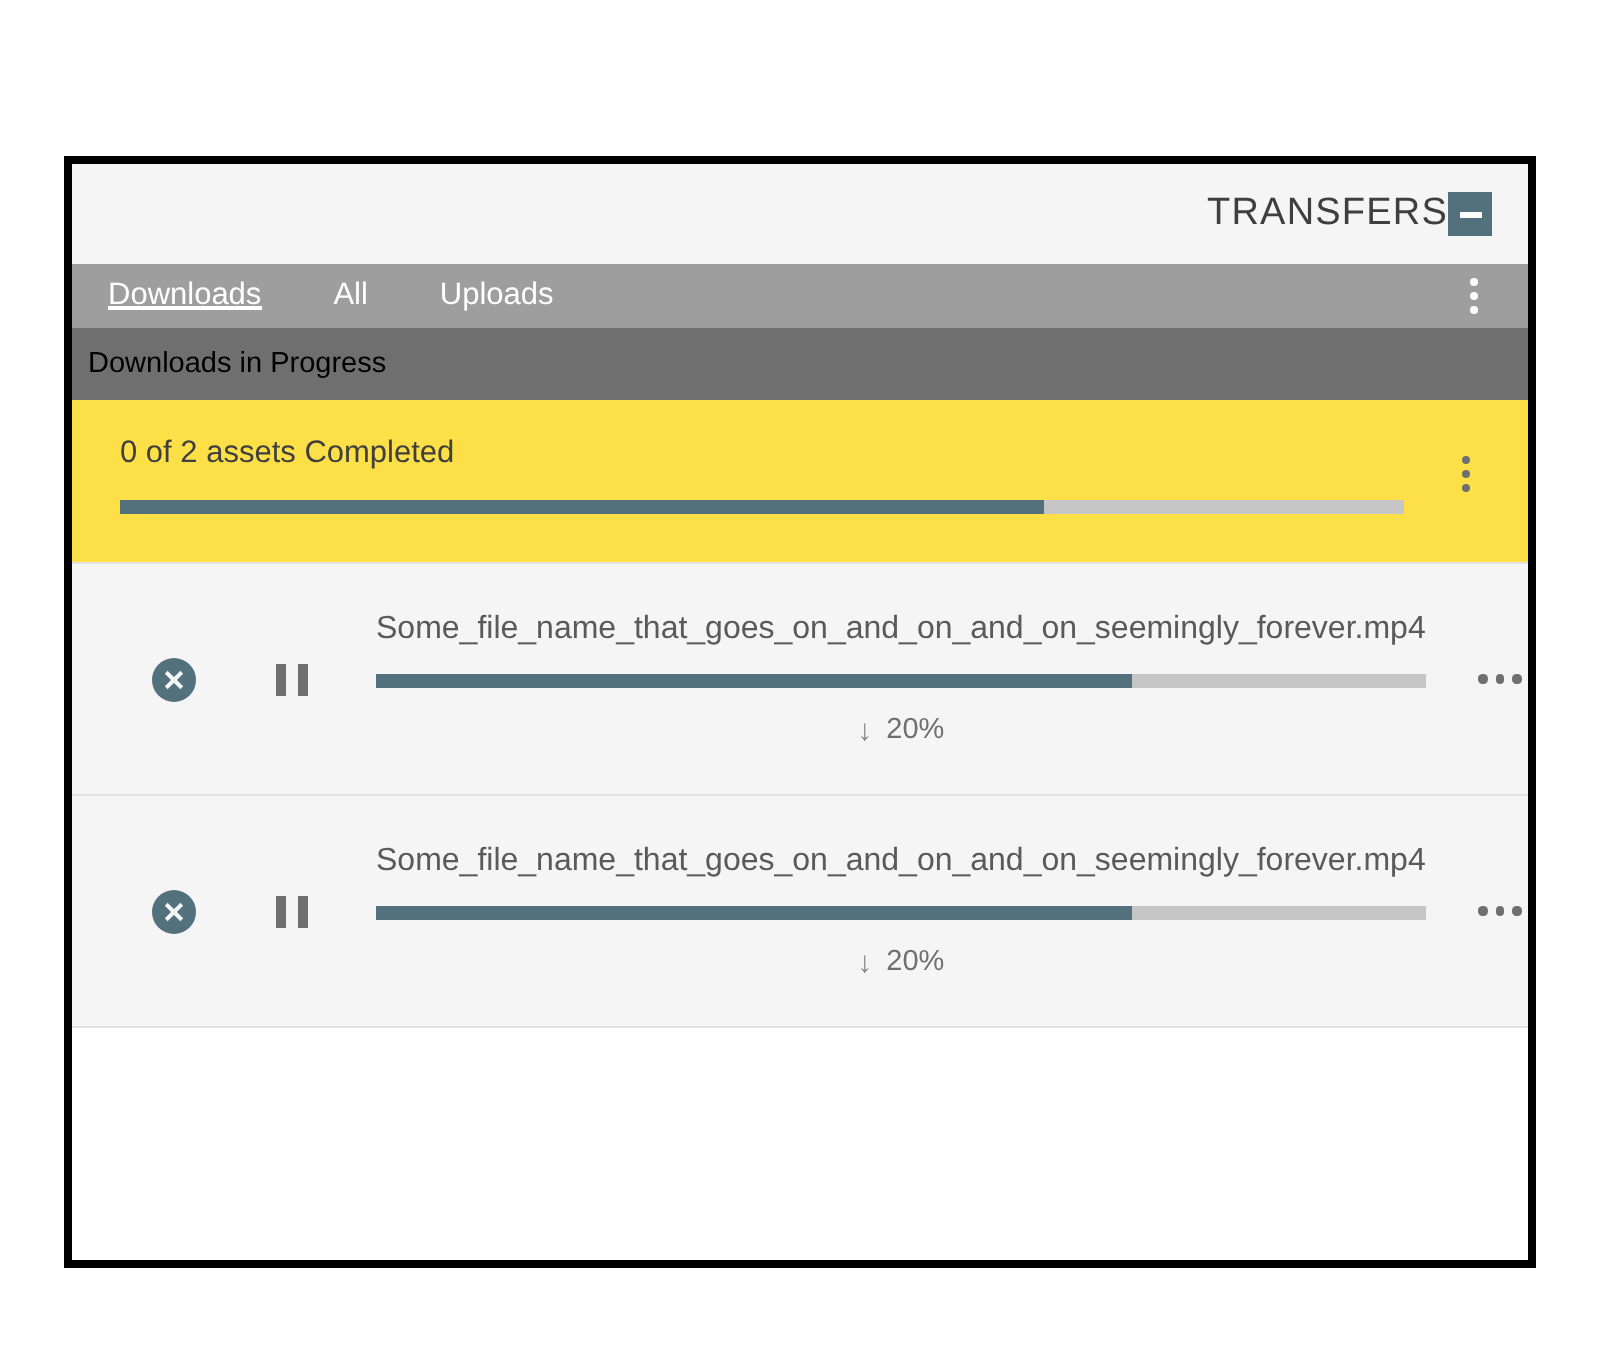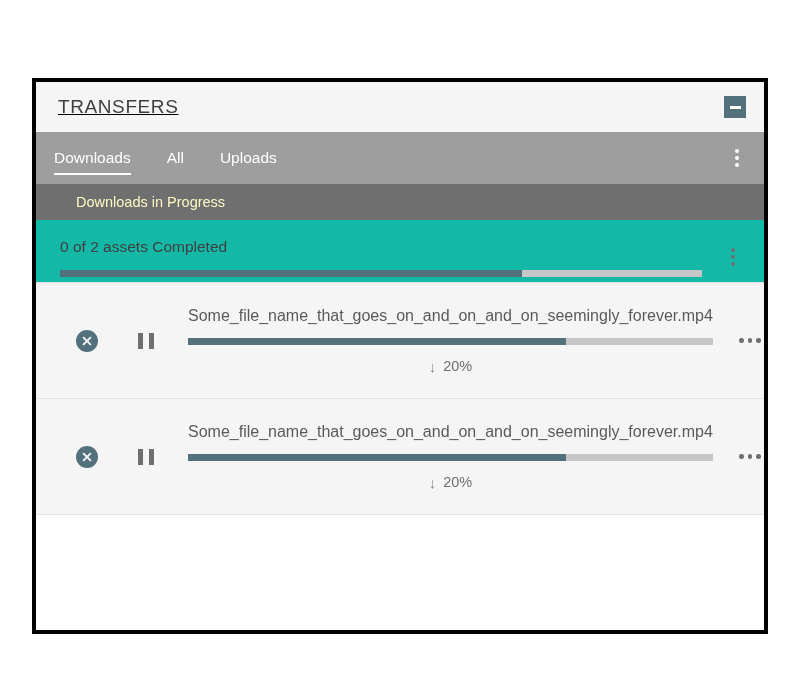--- a/index.html
+++ b/index.html
@@ -29,24 +29,23 @@
     box-sizing: border-box;
     overflow: hidden;
   }
 
   
   .titlebar {
     height: 50px;
     background: #f5f5f5;
     display: flex;
     align-items: center;
-    justify-content: space-between;
+    justify-content: flex-end;
     padding: 0 18px 0 22px;
     box-sizing: border-box;
-    text-decoration: underline;
   }
   .title-text {
     font-size: 19px;
     letter-spacing: 0.6px;
     color: #3f3f3f;
     font-weight: normal;
   }
   .minimize-btn {
     width: 22px;
     height: 22px;
@@ -58,21 +57,21 @@
   }
   .minimize-btn .bar {
     width: 11px;
     height: 3px;
     background: #ffffff;
     display: block;
   }
 
   
   .tabbar {
-    height: 52px;
+    height: 32px;
     background: #9e9e9e;
     display: flex;
     align-items: flex-end;
     padding: 0 14px 0 0;
     box-sizing: border-box;
     position: relative;
   }
   .tabs {
     display: flex;
     align-items: center;
@@ -116,30 +115,30 @@
     background: #ffffff;
     margin: 1.5px 0;
   }
 
   
   .section-header {
     height: 36px;
     background: #6f6f6f;
     display: flex;
     align-items: center;
-    padding-left: 40px;
-    box-sizing: border-box;
-    color: #fef9c3;
+    padding-left: 8px;
+    box-sizing: border-box;
+    color: #000000;
     font-size: 14.5px;
   }
 
   
   .summary {
-    background: #14b8a6;
-    padding: 18px 18px 5px 24px;
+    background: #fde047;
+    padding: 18px 18px 24px 24px;
     box-sizing: border-box;
     display: flex;
     align-items: flex-start;
     justify-content: space-between;
     border-bottom: 1px solid #e3e3e3;
   }
   .summary-left {
     flex: 1;
     padding-right: 18px;
   }

